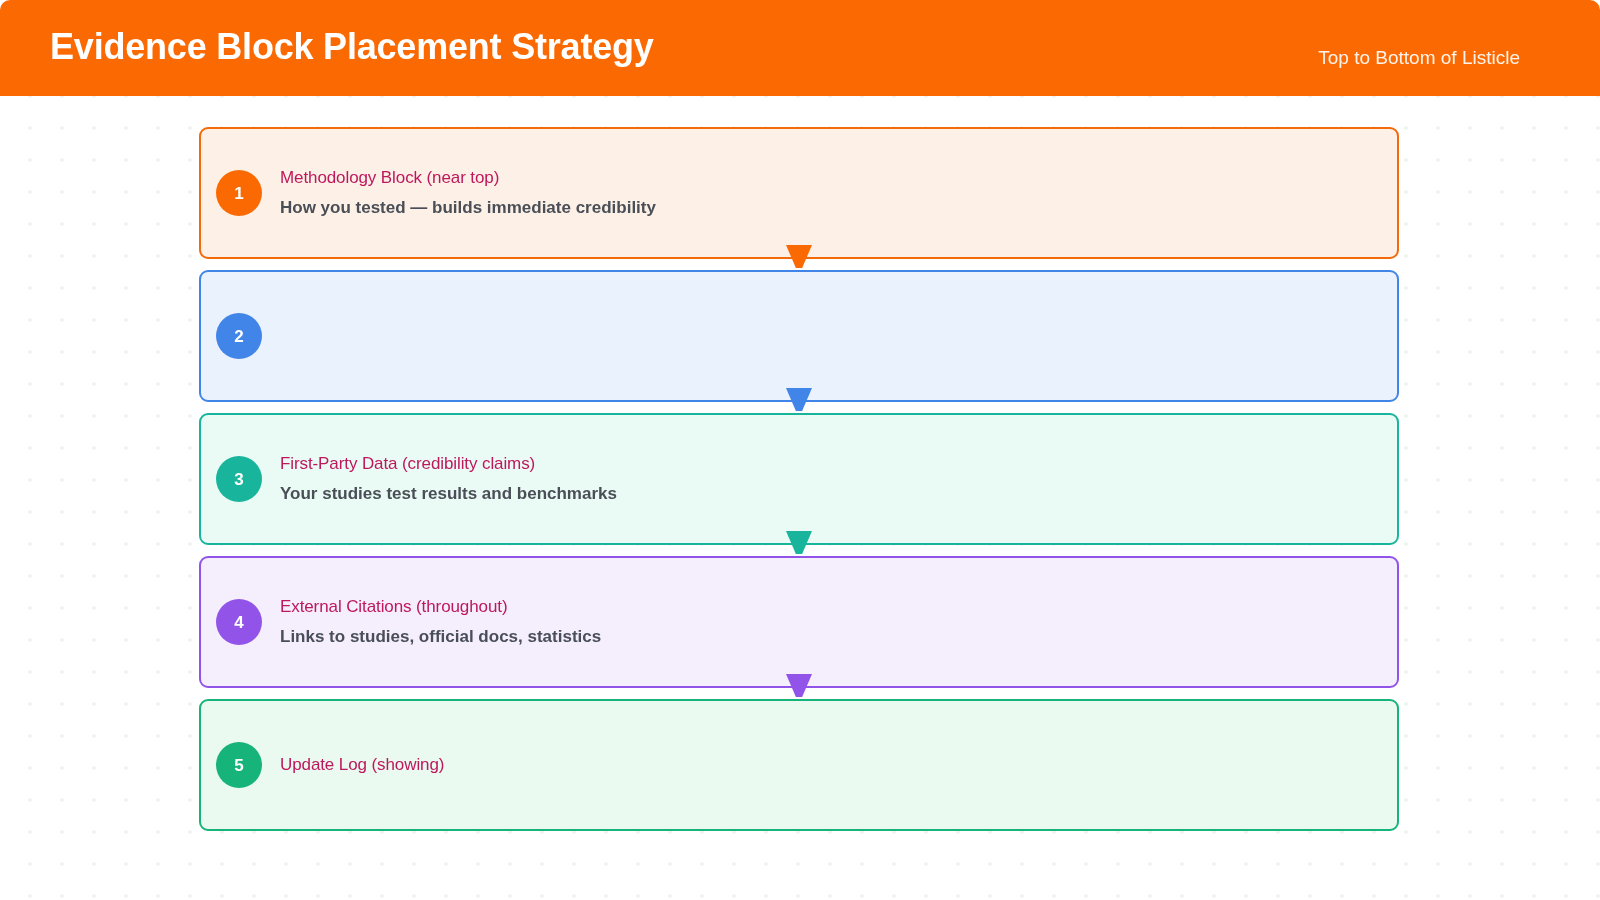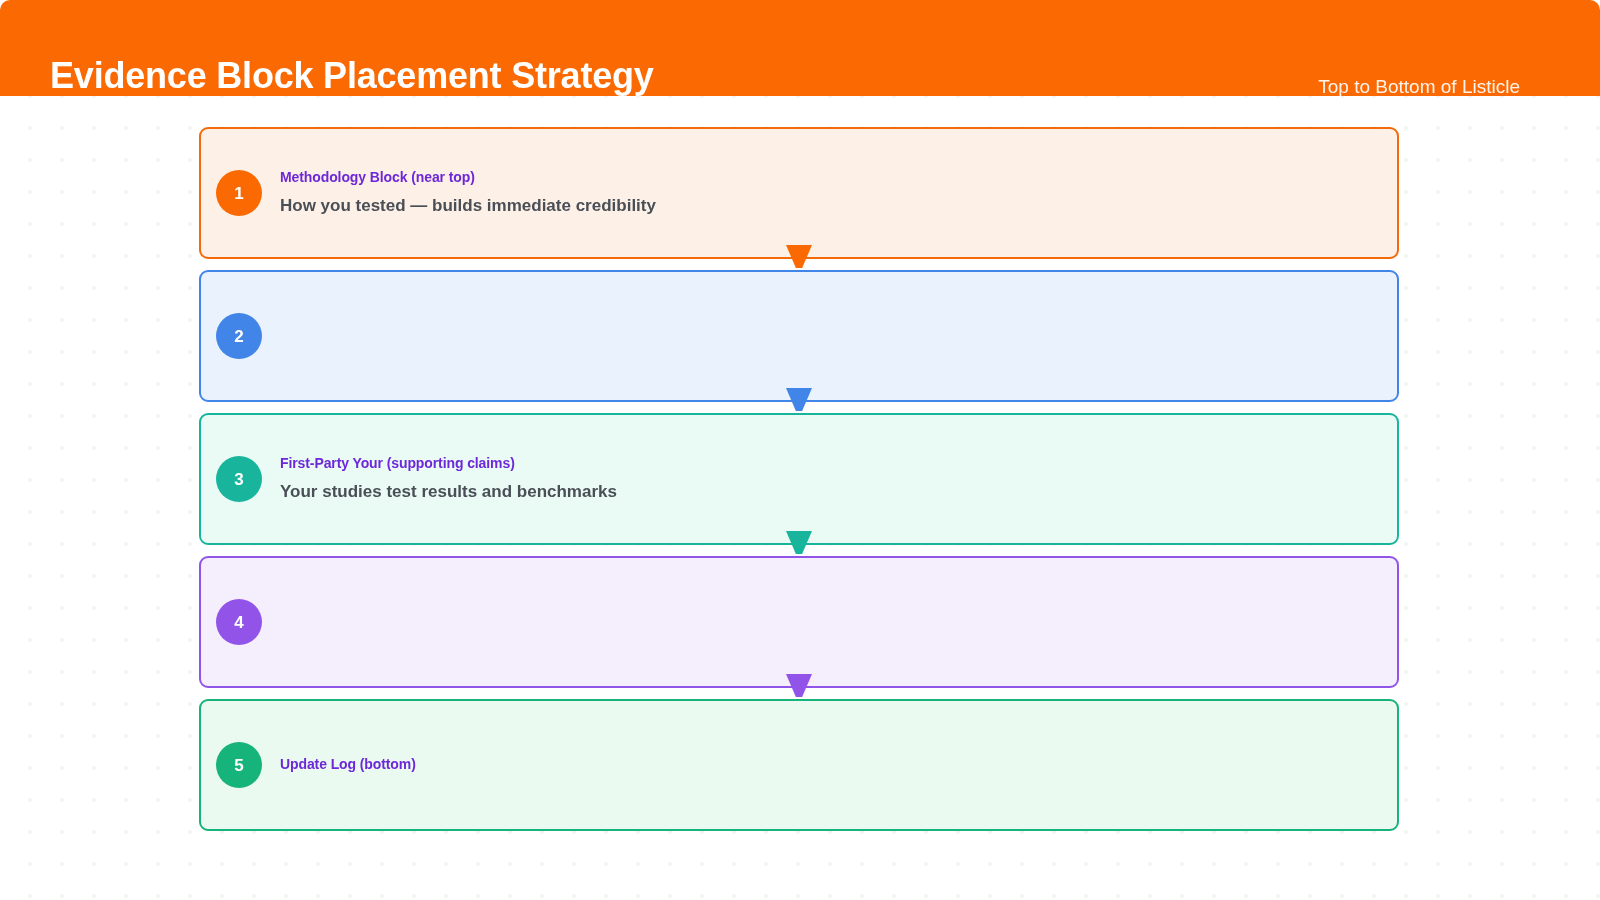--- a/index.html
+++ b/index.html
@@ -29,21 +29,21 @@
   }
 
   
   .header {
     position: relative;
     z-index: 2;
     height: 96px;
     background: #fb6a02;
     border-radius: 10px 10px 0 0;
     display: flex;
-    align-items: flex-end;
+    align-items: center;
     justify-content: space-between;
     padding: 0 50px 0 50px;
   }
 
   .header-title {
     color: #ffffff;
     font-size: 36px;
     font-weight: bold;
     letter-spacing: -0.2px;
     line-height: 1;
@@ -99,23 +99,23 @@
   }
 
   .card-text {
     margin-left: 18px;
     display: flex;
     flex-direction: column;
     justify-content: center;
   }
 
   .card-title {
-    font-size: 14px;
-    font-weight: bold;
-    color: #6d28d9;
+    font-size: 17px;
+    font-weight: normal;
+    color: #be185d;
     line-height: 1.22;
     letter-spacing: -0.1px;
   }
 
   .card-subtitle {
     font-size: 17px;
     font-weight: bold;
     color: #4a4f57;
     line-height: 1.25;
     margin-top: 9px;
@@ -167,39 +167,43 @@
         <div class="connector" style="background: rgb(66, 133, 232);"></div>
       </div>
     </div>
     <div class="spacer"></div>
     <div class="flow-item">
       <div class="card" style="border-color: rgb(24, 181, 156); background: rgb(234, 251, 245);">
         <div class="badge" style="background: rgb(24, 181, 156);">
           <span>3</span>
         </div>
         <div class="card-text">
-          <div class="card-title">First-Party Your (supporting claims)</div>
+          <div class="card-title">First-Party Data (credibility claims)</div>
           <div class="card-subtitle">Your studies test results and benchmarks</div>
         </div>
         <div class="connector" style="background: rgb(24, 181, 156);"></div>
       </div>
     </div>
     <div class="spacer"></div>
     <div class="flow-item">
       <div class="card" style="border-color: rgb(146, 84, 232); background: rgb(244, 238, 253);">
         <div class="badge" style="background: rgb(146, 84, 232);">
           <span>4</span>
         </div>
+        <div class="card-text">
+          <div class="card-title">External Citations (throughout)</div>
+          <div class="card-subtitle">Links to studies, official docs, statistics</div>
+        </div>
         <div class="connector" style="background: rgb(146, 84, 232);"></div>
       </div>
     </div>
     <div class="spacer"></div>
     <div class="flow-item">
       <div class="card" style="border-color: rgb(22, 179, 122); background: rgb(234, 250, 240);">
         <div class="badge" style="background: rgb(22, 179, 122);">
           <span>5</span>
         </div>
         <div class="card-text">
-          <div class="card-title">Update Log (bottom)</div>
+          <div class="card-title">Update Log (showing)</div>
         </div>
       </div>
     </div>
   </div>
 
 </body></html>

